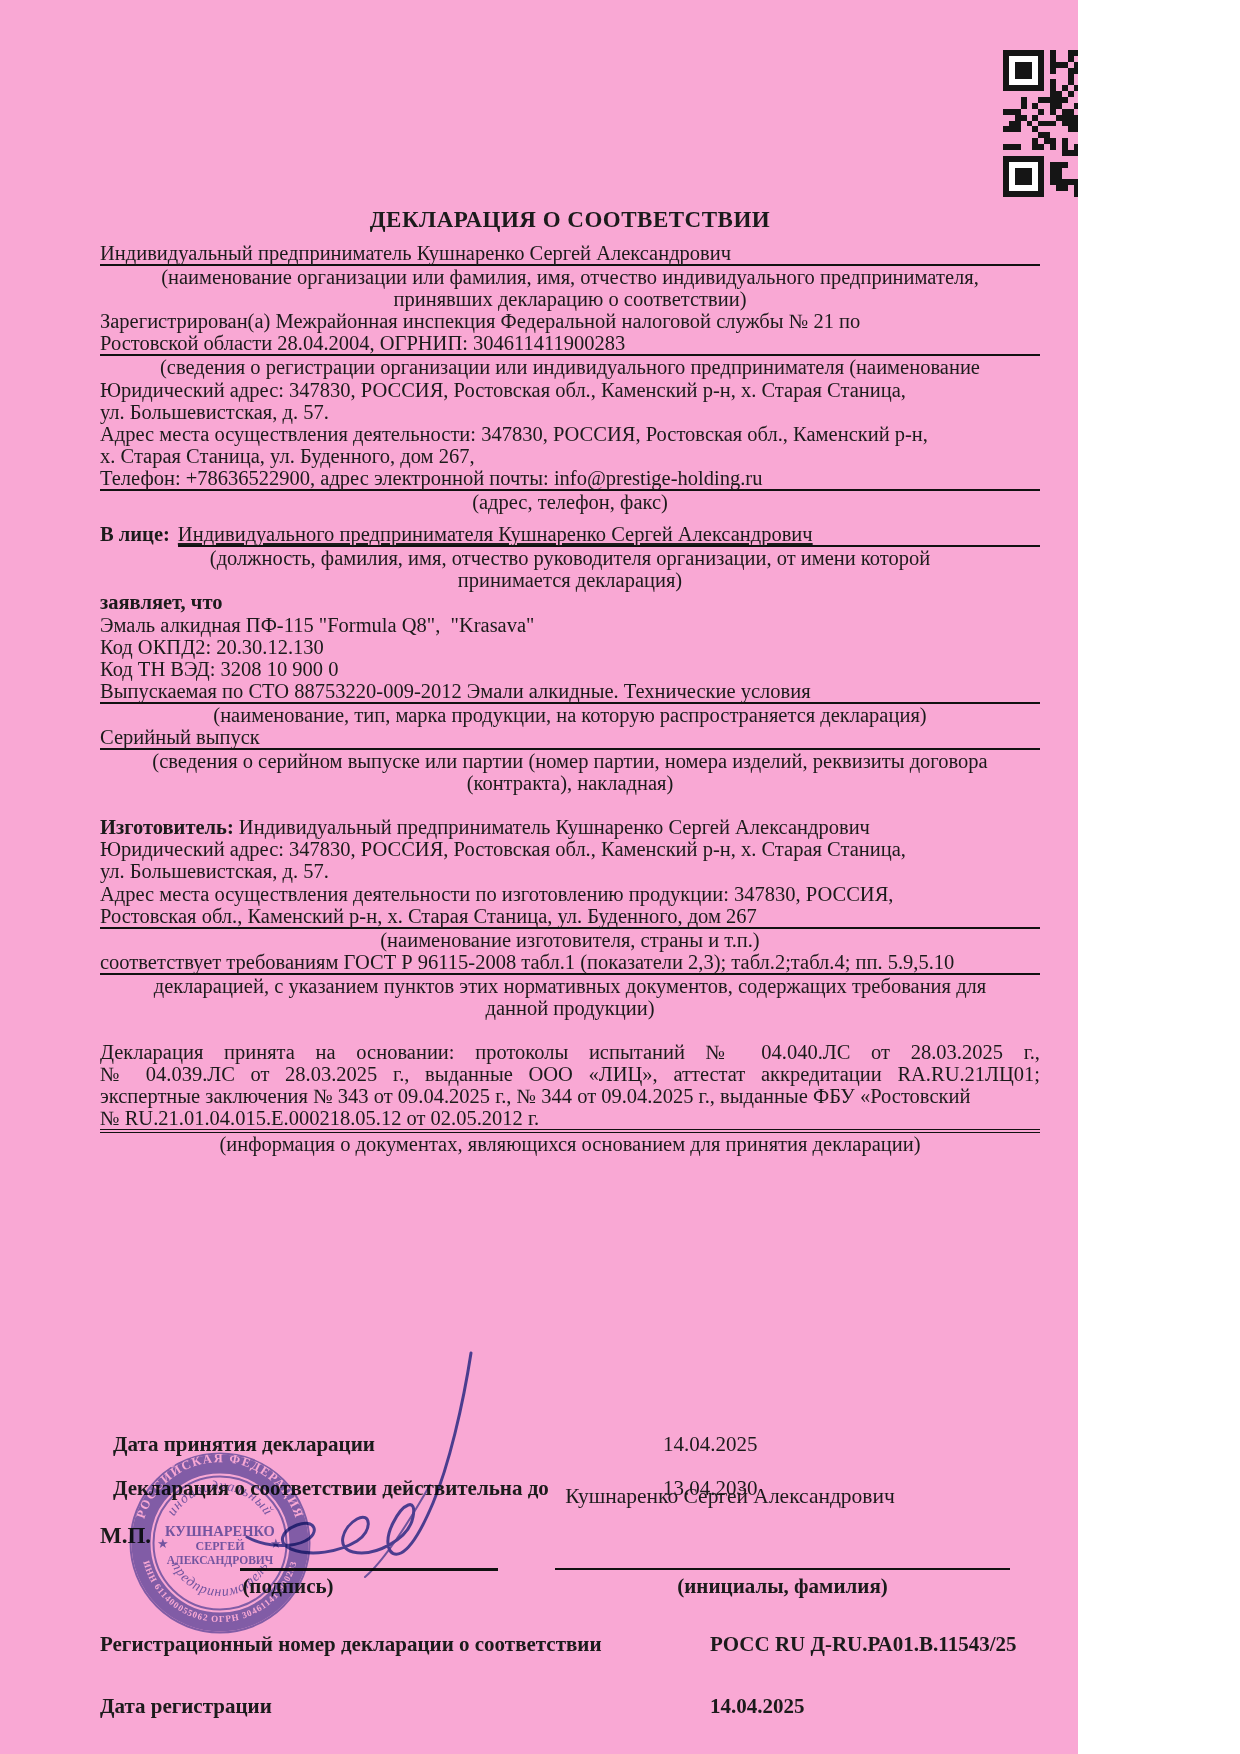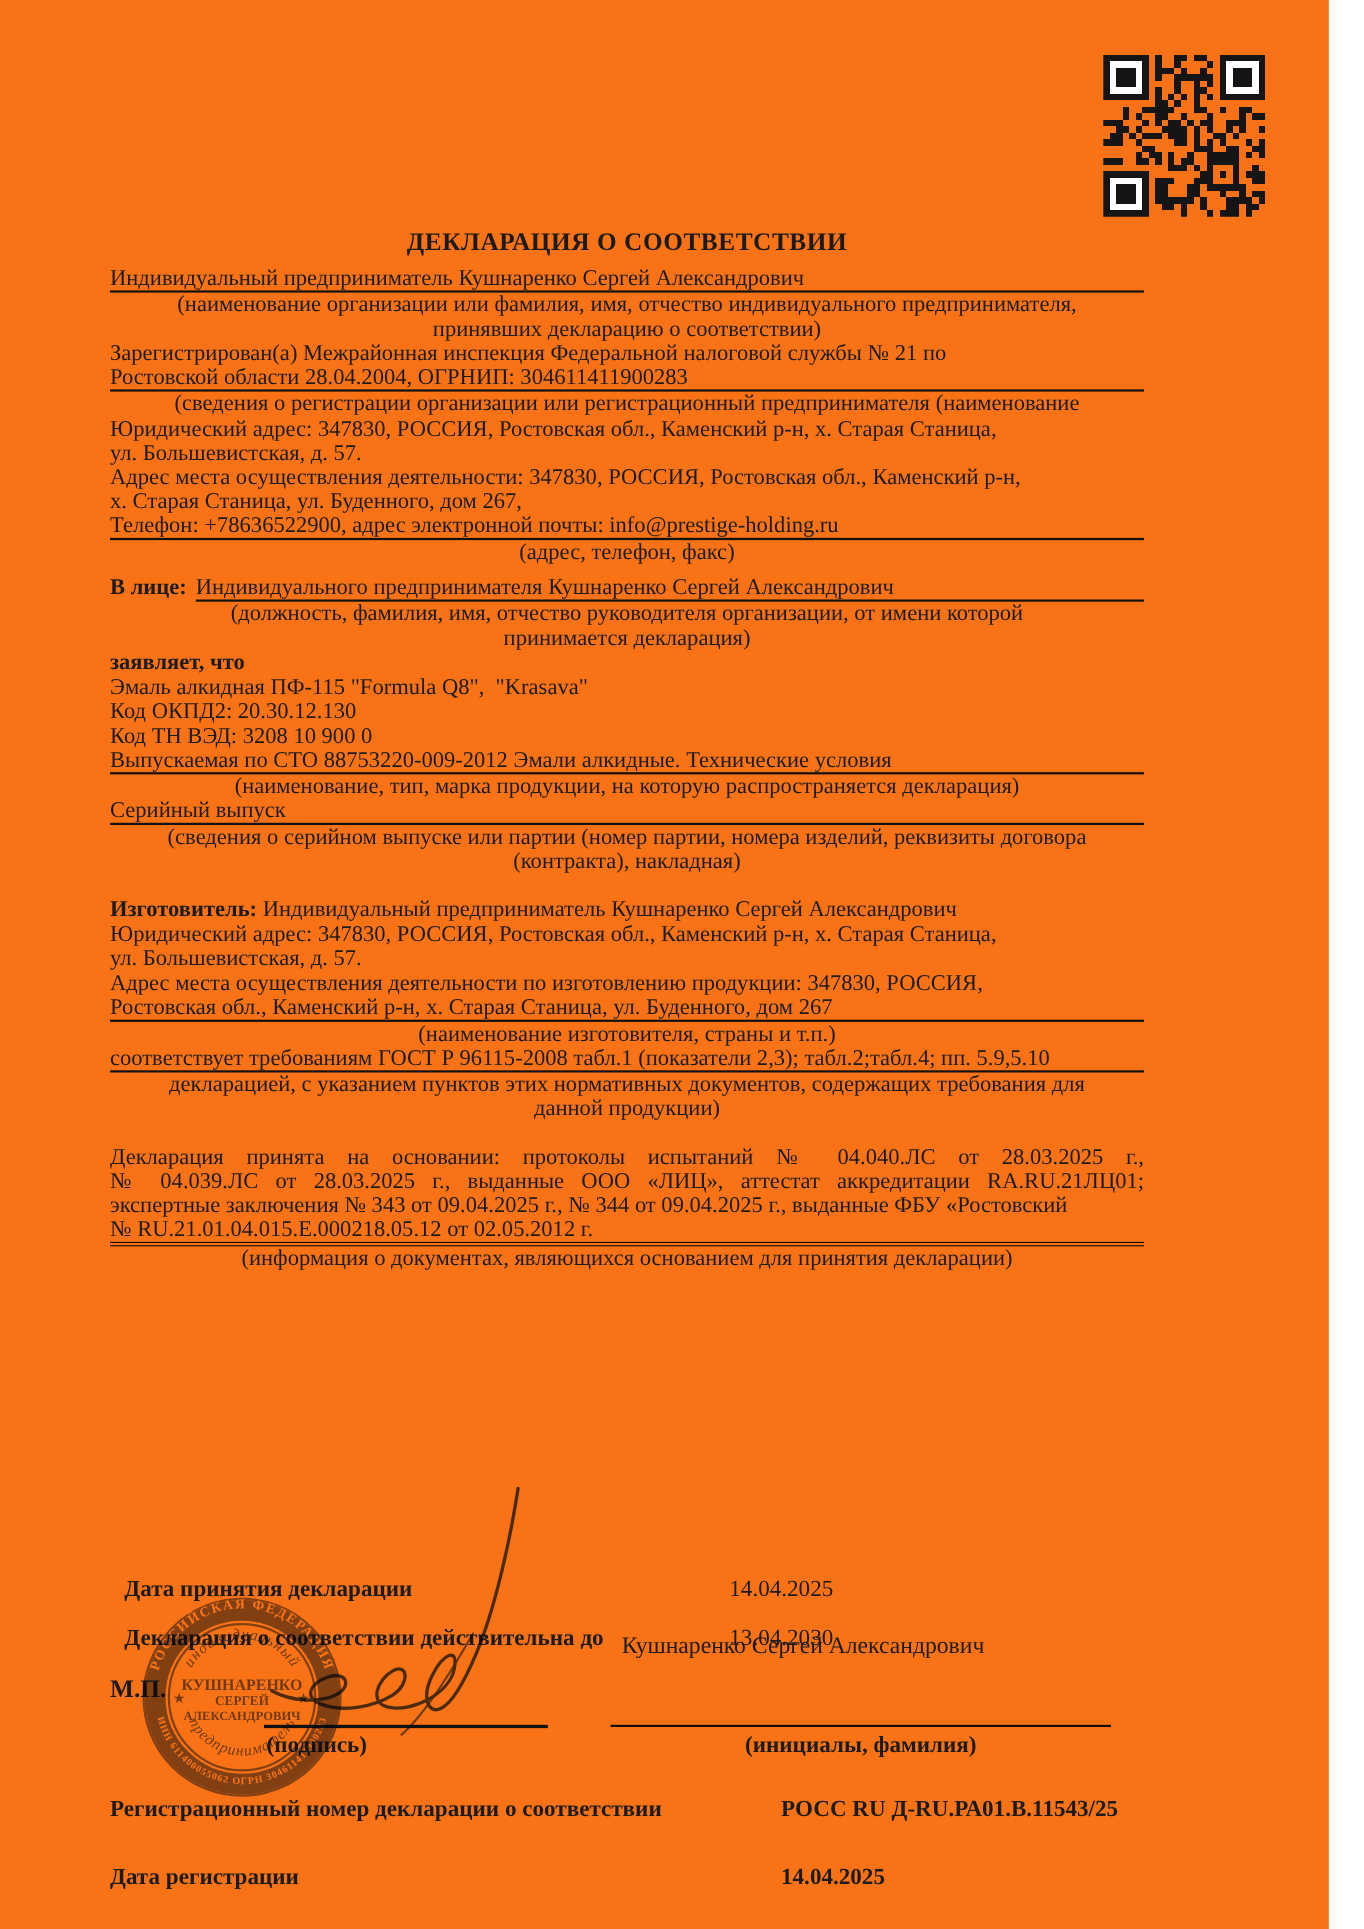--- a/index.html
+++ b/index.html
@@ -1,40 +1,40 @@
 <!DOCTYPE html>
 <html lang="ru"><head>
 <meta charset="utf-8">
 <style>
   html,body{margin:0;padding:0;background:#ffffff;}
   .page{
     position:relative;
-    width:1208px;height:1754px;
-    background:#f97316;
+    width:1078px;height:1754px;
+    background:#f9a8d4;
     font-family:"Liberation Serif","DejaVu Serif",serif;
     color:#1b1b1b;
     overflow:hidden;
   }
   .content{
     position:absolute;left:100px;top:206px;width:940px;
     font-size:20.5px;line-height:22.1px;
   }
   .title{
     text-align:center;font-weight:bold;font-size:23px;line-height:28px;
     letter-spacing:.5px;margin-bottom:8px;
   }
   .ln{white-space:nowrap;}
   .u{border-bottom:2.5px solid #111;}
   .uu{border-bottom:4px double #111;}
   .cap{text-align:center;white-space:normal;}
   .b{font-weight:bold;}
   .j{text-align:justify;text-align-last:justify;}
   .rowflex{display:flex;}
   .rowflex .lbl{font-weight:bold;margin-right:8px;white-space:nowrap;}
-  .rowflex .grow{flex:1 1 auto;white-space:nowrap;}
+  .rowflex .grow{flex:1 1 auto;white-space:nowrap;text-decoration:underline;}
   .pre{white-space:pre-wrap;}
   .gap{height:22px;}
   .email{border-bottom:1.5px solid #111;}
   .abs{position:absolute;font-size:21px;line-height:24px;}
   .sigline{position:absolute;border-top:3px solid #111;}
   .ctr{text-align:center;}
   #stamp{position:absolute;left:127px;top:1450px;mix-blend-mode:multiply;opacity:.92;}
   #signature{position:absolute;left:225px;top:1335px;mix-blend-mode:multiply;opacity:.95;}
   #qr{position:absolute;left:1003px;top:50px;width:147px;height:147px;shape-rendering:crispEdges;}
   .stamp-band-text{fill:#ffffff;font-family:"Liberation Serif",serif;font-weight:bold;}
@@ -268,21 +268,21 @@
 
   <div class="content">
     <div class="title">ДЕКЛАРАЦИЯ О СООТВЕТСТВИИ</div>
 
     <div class="ln u">Индивидуальный предприниматель Кушнаренко Сергей Александрович</div>
     <div class="cap">(наименование организации или фамилия, имя, отчество индивидуального предпринимателя,</div>
     <div class="cap">принявших декларацию о соответствии)</div>
 
     <div class="ln">Зарегистрирован(а) Межрайонная инспекция Федеральной налоговой службы № 21 по</div>
     <div class="ln u">Ростовской области 28.04.2004, ОГРНИП: 304611411900283</div>
-    <div class="cap">(сведения о регистрации организации или регистрационный предпринимателя (наименование</div>
+    <div class="cap">(сведения о регистрации организации или индивидуального предпринимателя (наименование</div>
 
     <div class="ln">Юридический адрес: 347830, РОССИЯ, Ростовская обл., Каменский р-н, х. Старая Станица,</div>
     <div class="ln">ул. Большевистская, д. 57.</div>
     <div class="ln">Адрес места осуществления деятельности: 347830, РОССИЯ, Ростовская обл., Каменский р-н,</div>
     <div class="ln">х. Старая Станица, ул. Буденного, дом 267,</div>
 
     <div class="ln u"><span>Телефон: +78636522900, адрес электронной почты: </span><span class="email">info@prestige-holding.ru</span></div>
     <div class="cap">(адрес, телефон, факс)</div>
 
     <div style="height:10px"></div>

